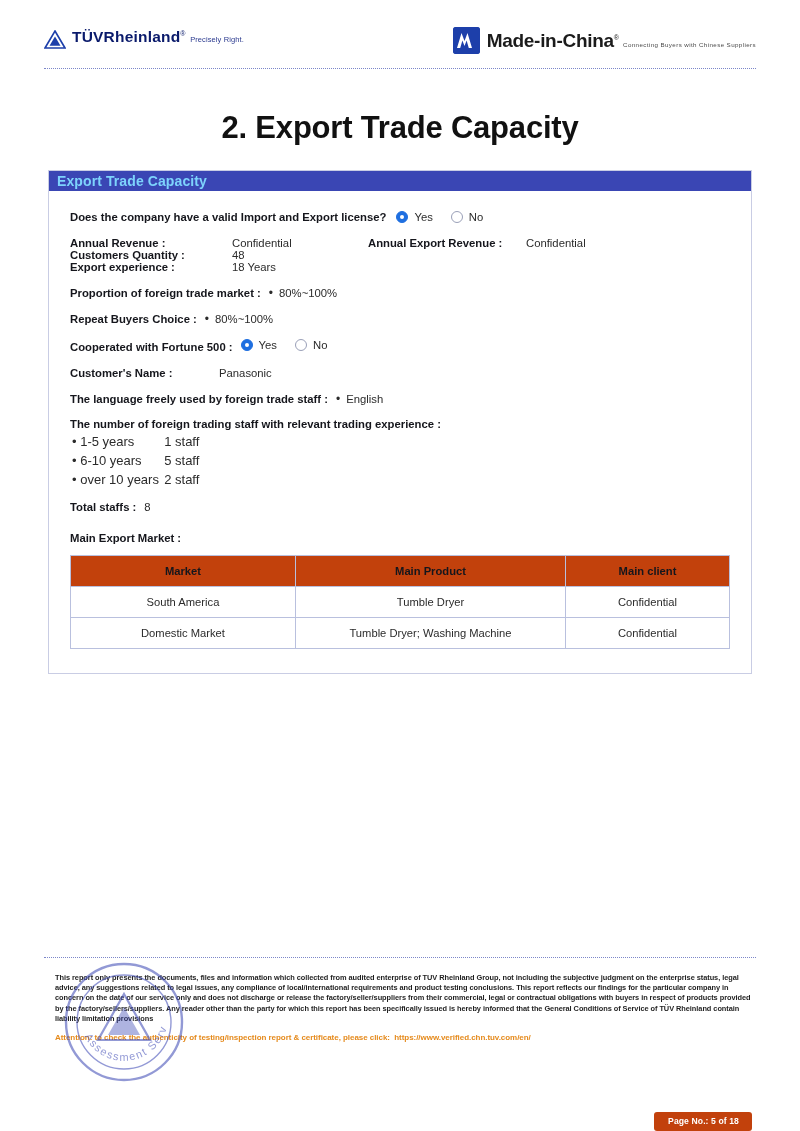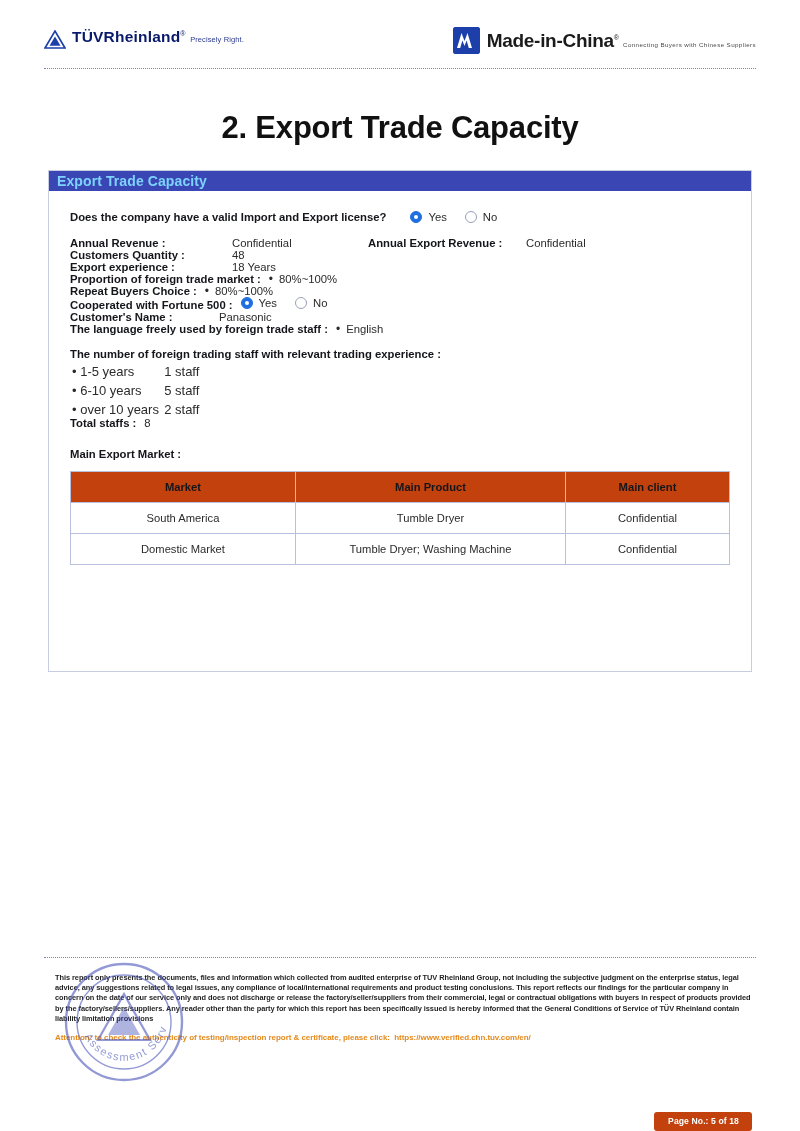--- a/index.html
+++ b/index.html
@@ -137,21 +137,21 @@
   .val {
     font-size: 11.3px;
     font-weight: 400;
     color: #2b2b2b;
   }
 
   
   .row-license {
     display: flex;
     align-items: center;
-    gap: 24px;
+    gap: 10px;
     margin-top: 6px;
   }
   .radio-group {
     display: flex;
     align-items: flex-start;
     gap: 18px;
   }
   .radio {
     display: flex;
     align-items: center;
@@ -183,20 +183,21 @@
 
   
   .stats {
     margin-top: 14px;
     display: grid;
     grid-template-columns: 162px 136px 158px auto;
     align-items: baseline;
   }
 
   .field {
+    margin-top: 14px;
     display: flex;
     align-items: baseline;
     gap: 8px;
   }
   .bullet-val {
     font-size: 11.3px;
     color: #2b2b2b;
     display: flex;
     align-items: baseline;
     gap: 6px;

